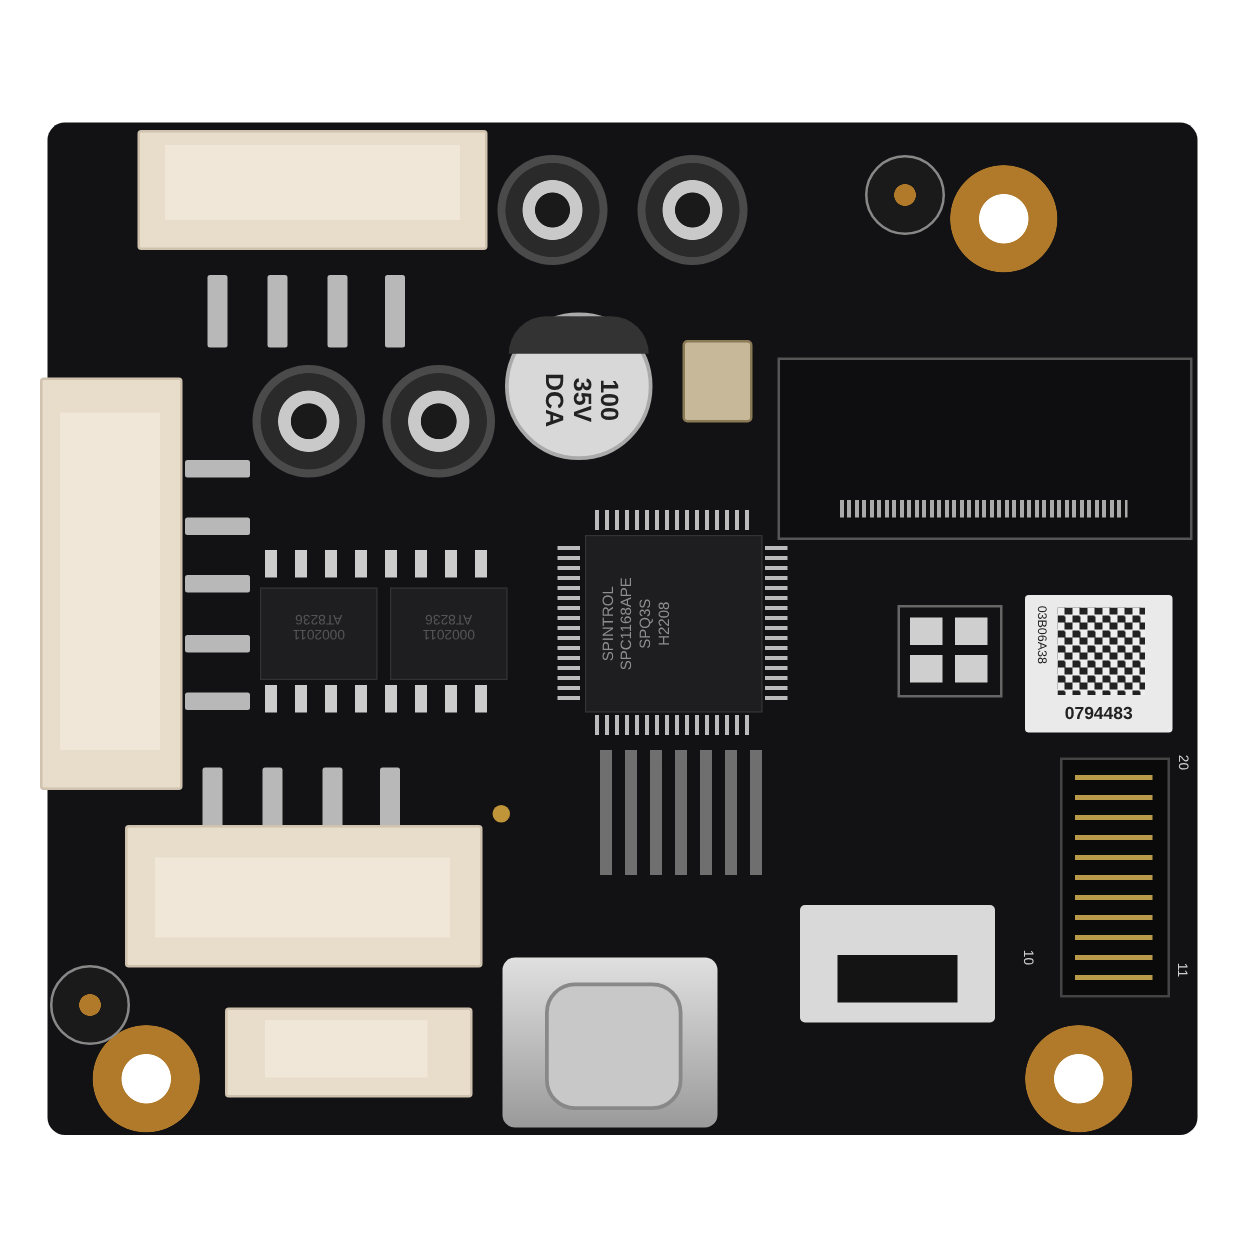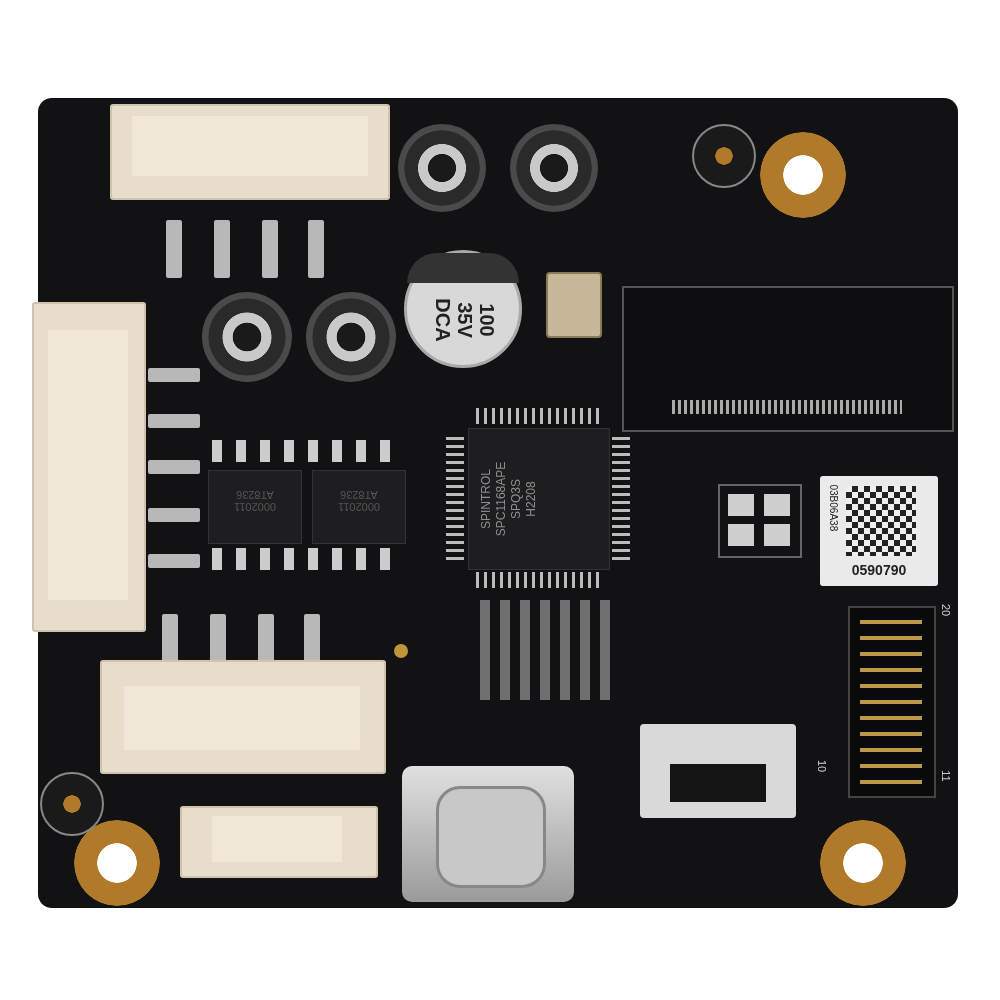--- a/index.html
+++ b/index.html
@@ -100,21 +100,21 @@
     <div>0002011</div>
     <div>AT8236</div>
   </div>
 </div>
 <div class="abs" style="left:212px;top:440px;width:190px;height:22px;background:repeating-linear-gradient(90deg,#ccc 0 10px,#121214 10px 24px);"></div>
 <div class="abs" style="left:212px;top:548px;width:190px;height:22px;background:repeating-linear-gradient(90deg,#ccc 0 10px,#121214 10px 24px);"></div>
 
 <div class="abs label" style="left:820px;top:476px;width:118px;height:110px;">
   <div class="abs" style="left:26px;top:10px;width:70px;height:70px;background:repeating-conic-gradient(#222 0 25%,#eee 0 50%) 0 0/12px 12px;"></div>
   <div class="abs" style="left:-22px;top:38px;width:70px;font-size:10px;transform:rotate(90deg);">03B06A38</div>
-  <div class="abs" style="left:0;top:86px;width:118px;text-align:center;font-size:14px;font-weight:bold;">0590790</div>
+  <div class="abs" style="left:0;top:86px;width:118px;text-align:center;font-size:14px;font-weight:bold;">0794483</div>
 </div>
 
 <div class="abs" style="left:718px;top:484px;width:80px;height:70px;border:2px solid #666;">
   <div class="abs smd" style="left:8px;top:8px;width:26px;height:22px;"></div>
   <div class="abs smd" style="left:44px;top:8px;width:26px;height:22px;"></div>
   <div class="abs smd" style="left:8px;top:38px;width:26px;height:22px;"></div>
   <div class="abs smd" style="left:44px;top:38px;width:26px;height:22px;"></div>
 </div>
 
 <div class="abs" style="left:848px;top:606px;width:84px;height:188px;background:#0a0a0a;border:2px solid #444;">

